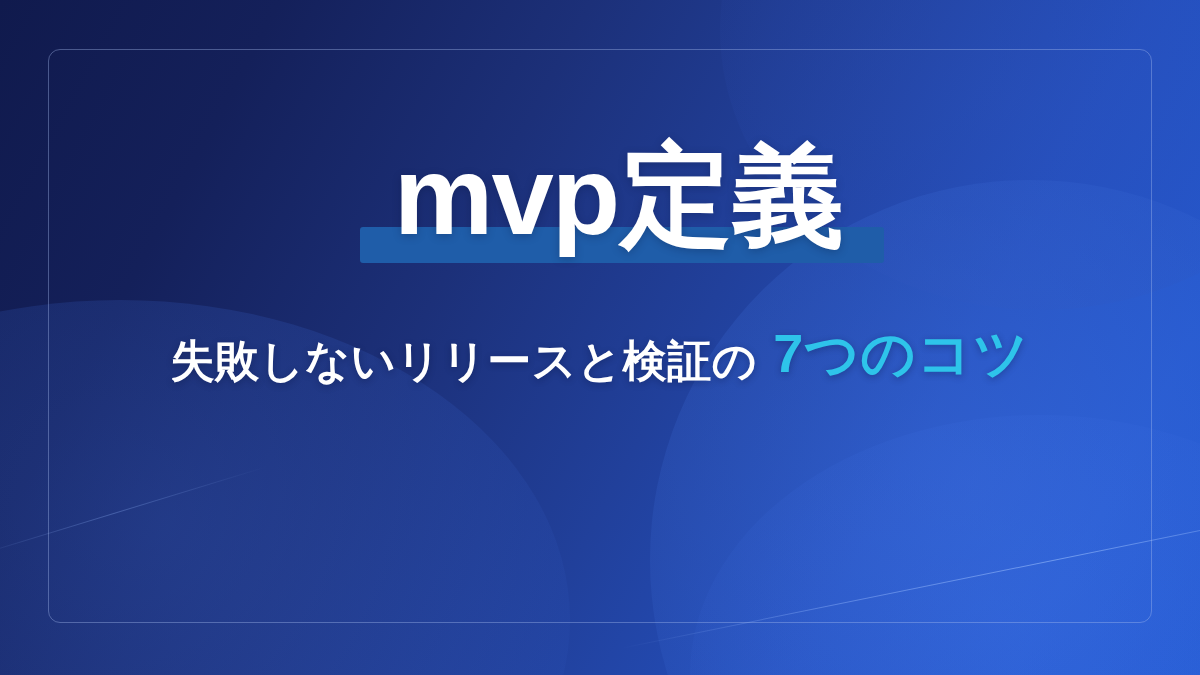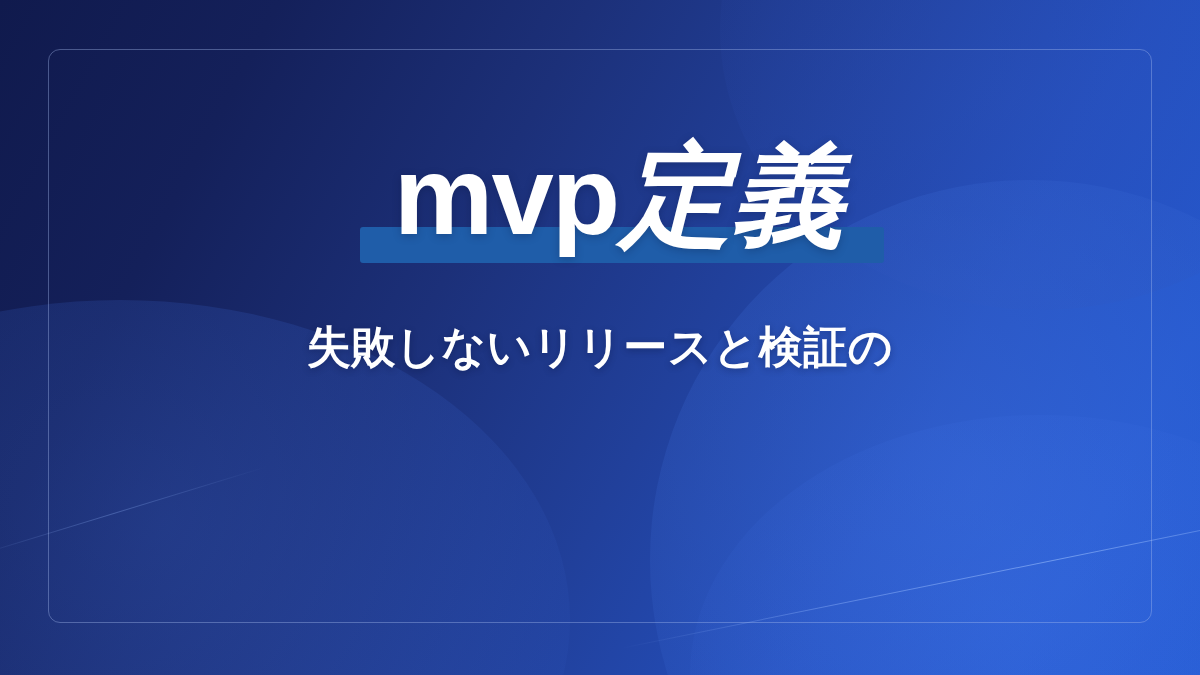--- a/index.html
+++ b/index.html
@@ -127,21 +127,21 @@
     z-index:2;
     font-size:112px;
     line-height:1.18;
     font-weight:700;
     color:#ffffff;
     letter-spacing:1px;
     white-space:nowrap;
     text-shadow:0 2px 8px rgba(6,14,46,0.25);
   }
   #title-text .latin { letter-spacing:-2px;margin-left:38px; }
-  #title-text .jp { margin-left:2px; letter-spacing:0px;font-style:italic; }
+  #title-text .jp { margin-left:2px; letter-spacing:0px; }
 
   #subtitle {
     margin-top:42px;
     font-size:45px;
     font-weight:700;
     color:#ffffff;
     letter-spacing:0.5px;
     white-space:nowrap;
     text-shadow:0 2px 7px rgba(6,14,46,0.30);
   }
@@ -184,16 +184,17 @@
   <div id="content">
 
     <div id="title-block">
       <div id="title-highlight"></div>
       <div id="title-text"><span class="latin">mvp</span><span class="jp">定義</span></div>
     </div>
 
 
     <div id="tagline">
       <span id="tagline-lead">失敗しないリリースと検証の</span>
+      <span id="tagline-accent">7つのコツ</span>
     </div>
 
   </div>
 </div>
 
 </body></html>

